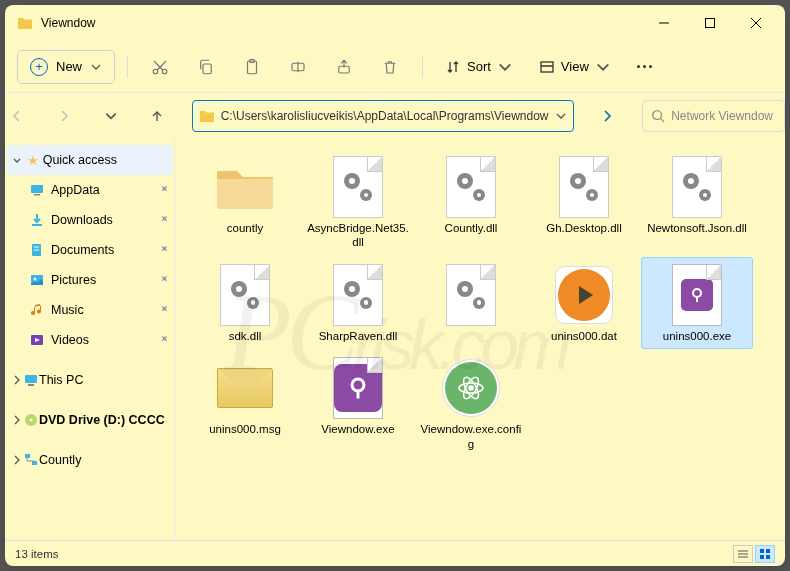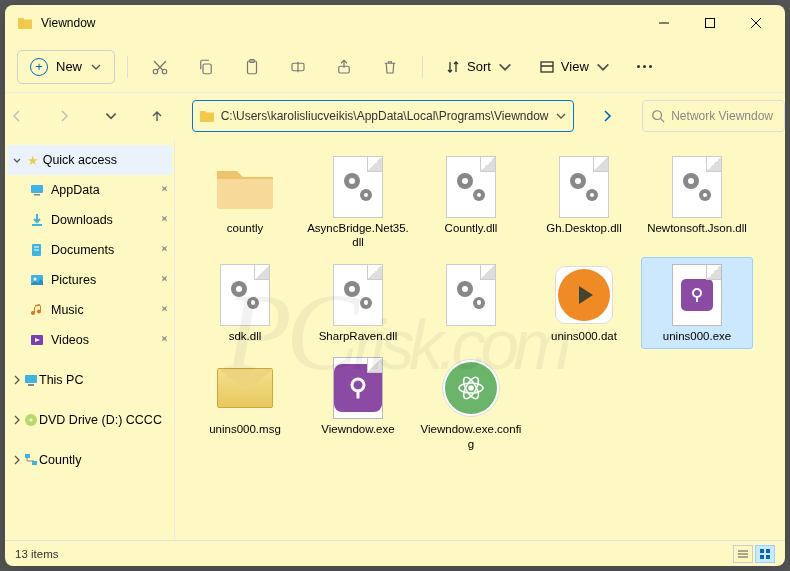--- a/index.html
+++ b/index.html
@@ -315,21 +315,21 @@
       <div class="toprow">
         <svg class="chev" viewBox="0 0 12 12">
             <path d="M4 2l4 4-4 4" fill="none" stroke="#555" stroke-width="1.3"></path>
           </svg>
         <span class="navico">
             <svg viewBox="0 0 16 16">
               <circle cx="8" cy="8" r="6" fill="#b6d96a"></circle>
               <circle cx="8" cy="8" r="1.5" fill="#fff"></circle>
             </svg>
           </span>
-        <span style="white-space:nowrap;overflow:hidden;text-overflow:clip;">DVD Drive (D:) CCCC</span>
+        <span style="white-space:nowrap;overflow:hidden;text-overflow:clip;font-weight:bold;">DVD Drive (D:) CCCC</span>
       </div>
       <div style="height:10px;"></div>
       <div class="toprow">
         <svg class="chev" viewBox="0 0 12 12">
             <path d="M4 2l4 4-4 4" fill="none" stroke="#555" stroke-width="1.3"></path>
           </svg>
         <span class="navico">
             <svg viewBox="0 0 16 16">
               <rect x="2" y="2" width="5" height="4" fill="#3cb4e6"></rect>
               <rect x="9" y="9" width="5" height="4" fill="#3cb4e6"></rect>

